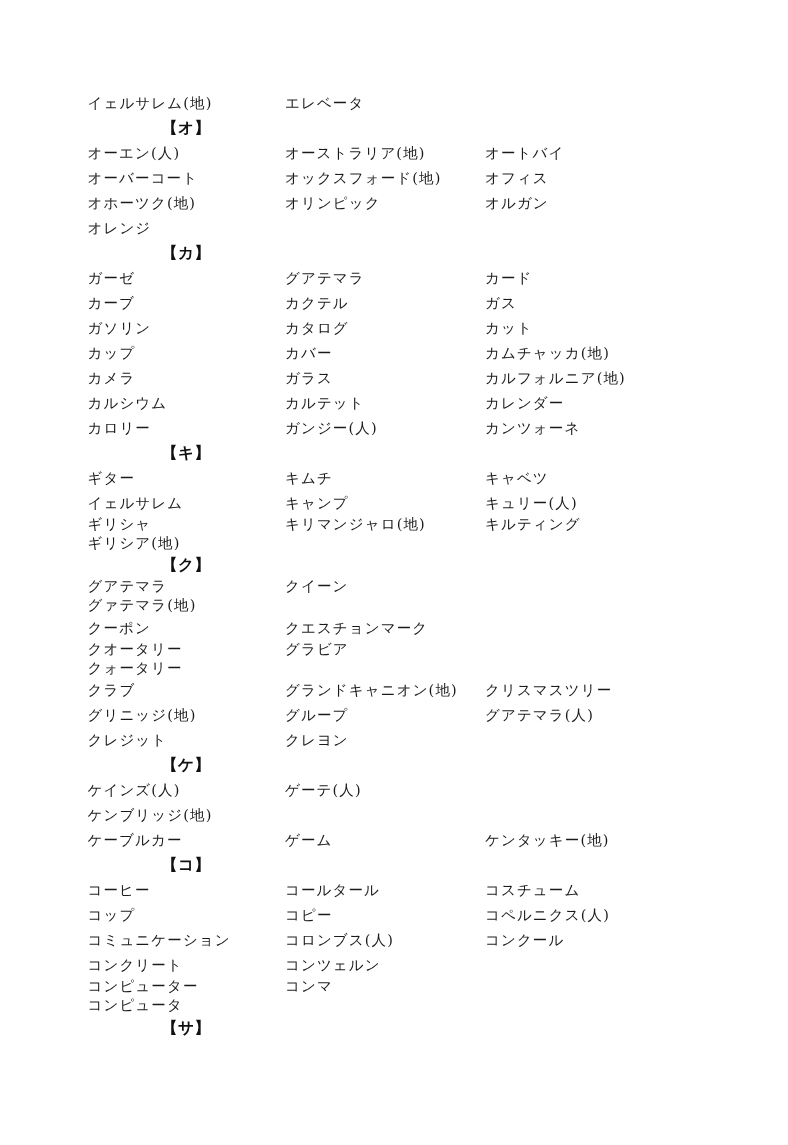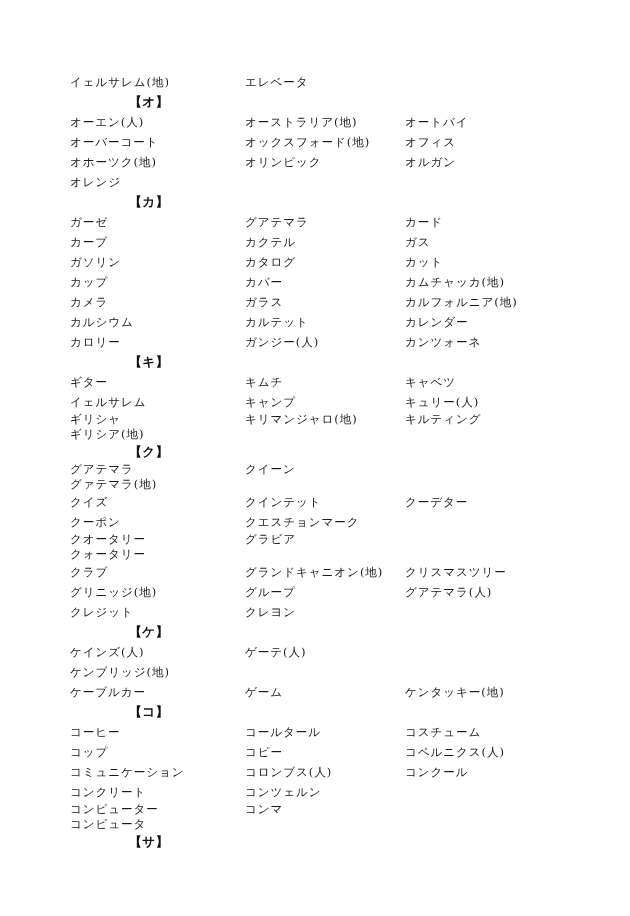--- a/index.html
+++ b/index.html
@@ -57,21 +57,21 @@
   }
   .cell {
     font-size: 11.6px;
     line-height: 20px;
     letter-spacing: 0.9px;
     color: #1a1a1a;
     white-space: nowrap;
     box-sizing: border-box;
   }
   .cell.c1 { width: 158px; }
-  .cell.c2 { width: 160px; margin-left: 17px; }
+  .cell.c2 { width: 160px; }
   .cell.c3 { width: 200px; }
 
   
   .row.dual {
     min-height: 30px;
     align-items: flex-start;
   }
   .row.dual .cell {
     line-height: 15px;
   }
@@ -175,25 +175,20 @@
       <div class="section-header"><span class="hdr-inner">【ク】</span></div>
       <div class="row dual">
         <div class="cell c1 variant">
           <span class="vline">グアテマラ</span>
           <span class="vline">グァテマラ(地)</span>
         </div>
         <div class="cell c2">クイーン</div>
         <div class="cell c3 empty"></div>
       </div>
       <div class="row">
-        <div class="cell c1">クイズ</div>
-        <div class="cell c2">クインテット</div>
-        <div class="cell c3">クーデター</div>
-      </div>
-      <div class="row">
         <div class="cell c1">クーポン</div>
         <div class="cell c2">クエスチョンマーク</div>
         <div class="cell c3 empty"></div>
       </div>
       <div class="row dual">
         <div class="cell c1 variant">
           <span class="vline">クオータリー</span>
           <span class="vline">クォータリー</span>
         </div>
         <div class="cell c2">グラビア</div>

